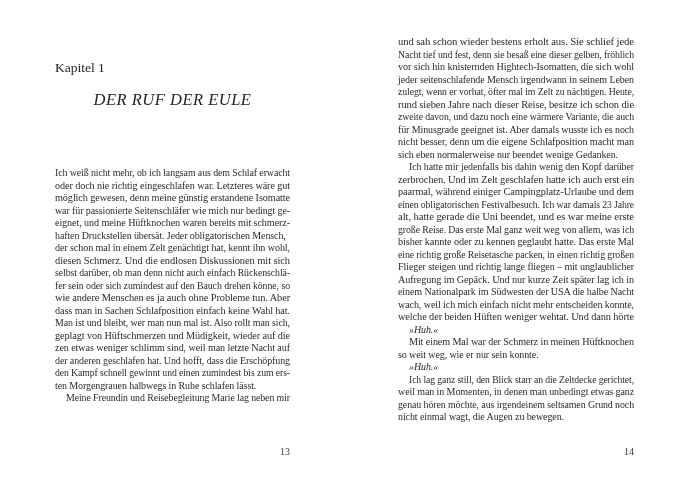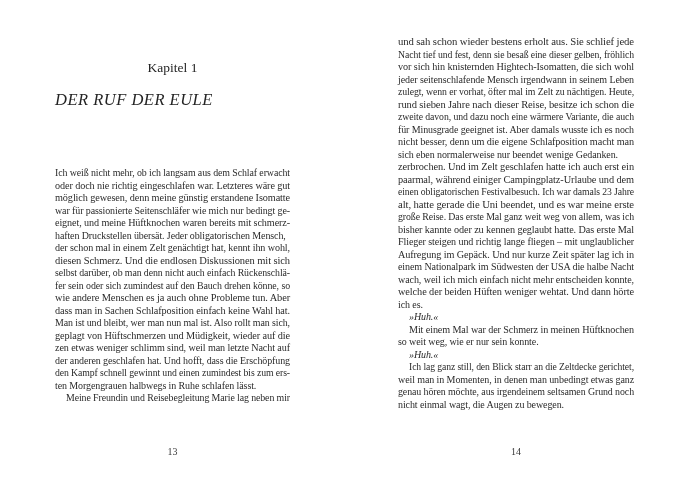--- a/index.html
+++ b/index.html
@@ -10,46 +10,46 @@
     color:#2b2b2b;
     position:relative;
     overflow:hidden;
   }
   .spread{position:absolute;inset:0;}
   .page{position:absolute;top:0;height:426px;}
   #left-page{left:55px;width:235px;}
   #right-page{left:398px;width:236px;}
   .chapter-label{
     position:absolute;top:60px;left:0;right:0;
-    text-align:center;font-size:13.5px;color:#242424;
+    text-align:left;font-size:13.5px;color:#242424;
   }
   .chapter-title{
     position:absolute;top:90px;left:0;right:0;
-    font-style:italic;
+    text-align:center;font-style:italic;
     font-size:16.5px;letter-spacing:0.5px;
     white-space:nowrap;color:#242424;
   }
   .body-block{position:absolute;left:0;right:0;}
   #left-body{top:167px;}
   #right-body{top:36px;}
   .bline{
     height:12.5px;line-height:12.5px;
     font-size:10px;letter-spacing:-0.1px;
     white-space:nowrap;overflow:visible;
   }
   .bline .ltxt{
     display:inline-block;
     transform-origin:0 50%;
     white-space:nowrap;
   }
   .pind{padding-left:11px;}
   .ital{font-style:italic;}
   .pagenum{
     position:absolute;top:446px;left:0;right:0;
-    text-align:center;font-size:10px;color:#3a3a3a;
+    text-align:right;font-size:10px;color:#3a3a3a;
   }
 </style>
 </head>
 <body>
 
 <div class="spread">
 
   <div class="page" id="left-page">
     <div class="chapter-label">Kapitel 1</div>
     <div class="chapter-title">DER RUF DER EULE</div>
@@ -82,32 +82,33 @@
         <div class="bline"><span class="ltxt" style="transform: scaleX(1.071);">und sah schon wieder bestens erholt aus. Sie schlief jede</span></div>
         <div class="bline"><span class="ltxt" style="transform: scaleX(0.9736);">Nacht tief und fest, denn sie besaß eine dieser gelben, fröhlich</span></div>
         <div class="bline"><span class="ltxt" style="transform: scaleX(1.0224);">vor sich hin knisternden Hightech-Isomatten, die sich wohl</span></div>
         <div class="bline"><span class="ltxt" style="transform: scaleX(1.0032);">jeder seitenschlafende Mensch irgendwann in seinem Leben</span></div>
         <div class="bline"><span class="ltxt" style="transform: scaleX(0.9795);">zulegt, wenn er vorhat, öfter mal im Zelt zu nächtigen. Heute,</span></div>
         <div class="bline"><span class="ltxt" style="transform: scaleX(1.0503);">rund sieben Jahre nach dieser Reise, besitze ich schon die</span></div>
         <div class="bline"><span class="ltxt" style="transform: scaleX(0.978);">zweite davon, und dazu noch eine wärmere Variante, die auch</span></div>
         <div class="bline"><span class="ltxt" style="transform: scaleX(0.9965);">für Minusgrade geeignet ist. Aber damals wusste ich es noch</span></div>
         <div class="bline"><span class="ltxt" style="transform: scaleX(1.0201);">nicht besser, denn um die eigene Schlafposition macht man</span></div>
         <div class="bline pend"><span class="ltxt" style="transform: scaleX(1);">sich eben normalerweise nur beendet wenige Gedanken.</span></div>
+        <div class="bline pind"><span class="ltxt" style="transform: scaleX(0.9972);">Ich hatte mir jedenfalls bis dahin wenig den Kopf darüber</span></div>
         <div class="bline"><span class="ltxt" style="transform: scaleX(1.0376);">zerbrochen. Und im Zelt geschlafen hatte ich auch erst ein</span></div>
         <div class="bline"><span class="ltxt" style="transform: scaleX(1.0353);">paarmal, während einiger Campingplatz-Urlaube und dem</span></div>
         <div class="bline"><span class="ltxt" style="transform: scaleX(0.9679);">einen obligatorischen Festivalbesuch. Ich war damals 23 Jahre</span></div>
         <div class="bline"><span class="ltxt" style="transform: scaleX(1.0711);">alt, hatte gerade die Uni beendet, und es war meine erste</span></div>
         <div class="bline"><span class="ltxt" style="transform: scaleX(0.9839);">große Reise. Das erste Mal ganz weit weg von allem, was ich</span></div>
         <div class="bline"><span class="ltxt" style="transform: scaleX(1.0225);">bisher kannte oder zu kennen geglaubt hatte. Das erste Mal</span></div>
+        <div class="bline"><span class="ltxt" style="transform: scaleX(0.9807);">eine richtig große Reisetasche packen, in einen richtig großen</span></div>
         <div class="bline"><span class="ltxt" style="transform: scaleX(1.0069);">Flieger steigen und richtig lange fliegen – mit unglaublicher</span></div>
         <div class="bline"><span class="ltxt" style="transform: scaleX(1.0209);">Aufregung im Gepäck. Und nur kurze Zeit später lag ich in</span></div>
         <div class="bline"><span class="ltxt" style="transform: scaleX(1.0043);">einem Nationalpark im Südwesten der USA die halbe Nacht</span></div>
         <div class="bline"><span class="ltxt" style="transform: scaleX(1.008);">wach, weil ich mich einfach nicht mehr entscheiden konnte,</span></div>
         <div class="bline"><span class="ltxt" style="transform: scaleX(1.0325);">welche der beiden Hüften weniger wehtat. Und dann hörte</span></div>
-        <div class="bline pend"><span class="ltxt" style="transform: scaleX(1);">ich es.</span></div>
         <div class="bline pend pind ital"><span class="ltxt" style="transform: scaleX(1);">»Huh.«</span></div>
         <div class="bline pind"><span class="ltxt" style="transform: scaleX(1.0132);">Mit einem Mal war der Schmerz in meinen Hüftknochen</span></div>
         <div class="bline pend"><span class="ltxt" style="transform: scaleX(1);">so weit weg, wie er nur sein konnte.</span></div>
         <div class="bline pend pind ital"><span class="ltxt" style="transform: scaleX(1);">»Huh.«</span></div>
         <div class="bline pind"><span class="ltxt" style="transform: scaleX(0.9677);">Ich lag ganz still, den Blick starr an die Zeltdecke gerichtet,</span></div>
         <div class="bline"><span class="ltxt" style="transform: scaleX(1.0019);">weil man in Momenten, in denen man unbedingt etwas ganz</span></div>
         <div class="bline"><span class="ltxt" style="transform: scaleX(0.9914);">genau hören möchte, aus irgendeinem seltsamen Grund noch</span></div>
         <div class="bline pend"><span class="ltxt" style="transform: scaleX(1);">nicht einmal wagt, die Augen zu bewegen.</span></div>
       </div>
     <div class="pagenum">14</div>

